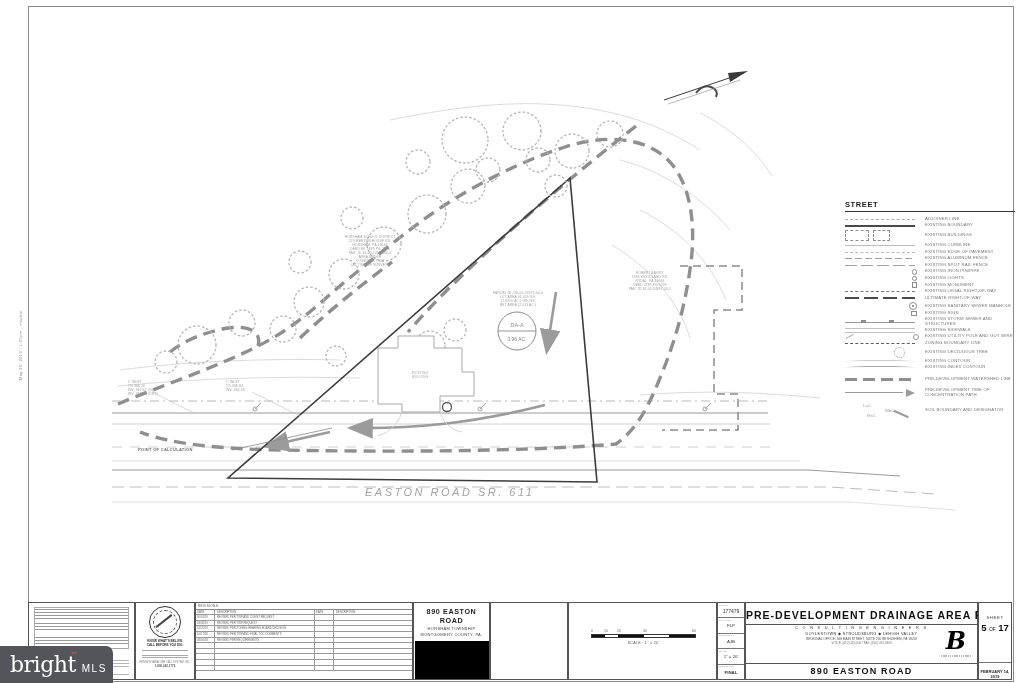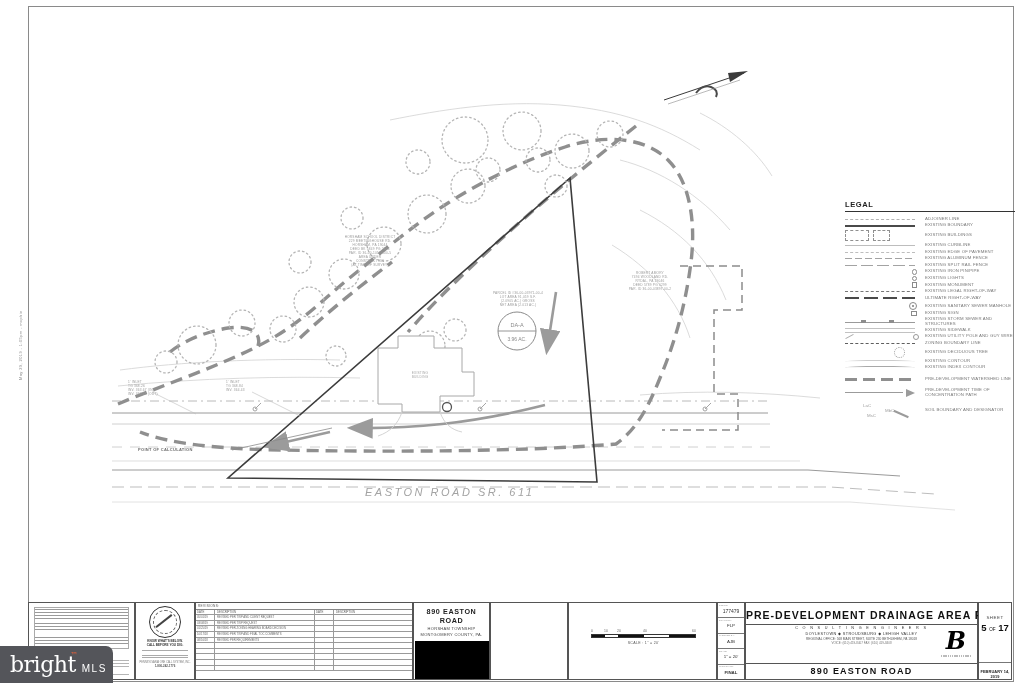--- a/index.html
+++ b/index.html
@@ -293,21 +293,21 @@
   <div class="abs anno" id="anno-building">
     <div>EXISTING</div>
     <div>BUILDING</div>
   </div>
 
   <div class="abs" id="anno-poc">POINT OF CALCULATION</div>
 
   <div class="abs" id="file-stamp">May 29, 2019 - 1:05pm - mcphie</div>
 
   <div class="abs" id="legend">
-    <div id="legend-title">LEGAL</div>
+    <div id="legend-title">STREET</div>
     <div id="legend-rule"></div>
 
     <div class="lrow">
         <span class="sym s-adjoiner">
           <span class="ln"></span>
         </span>
         <span class="lbl">ADJOINER LINE</span>
       </div>
     <div class="lrow">
         <span class="sym s-bound">

